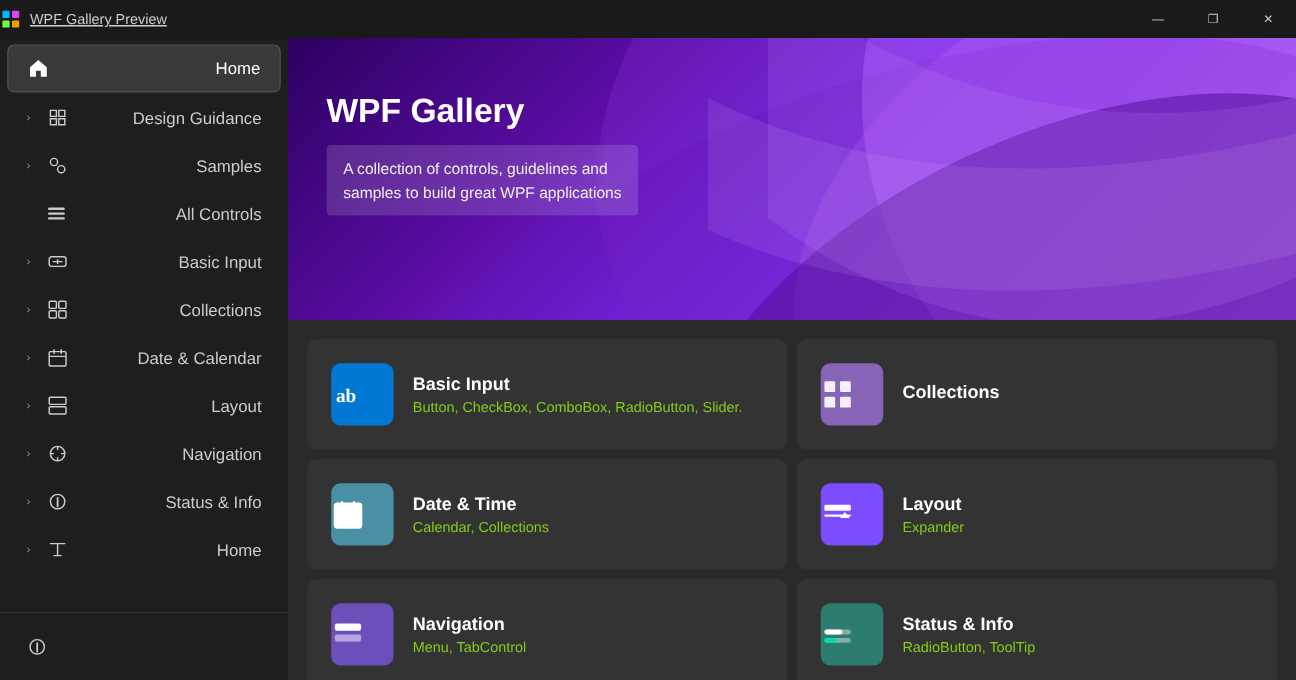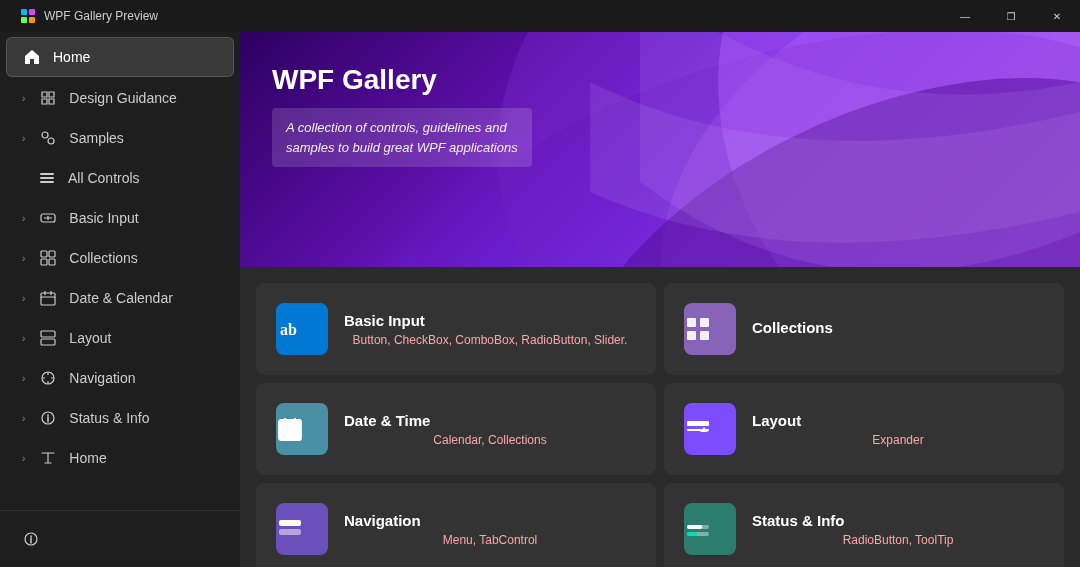--- a/index.html
+++ b/index.html
@@ -23,21 +23,22 @@
       background: #1a1a1a;
       display: flex;
       align-items: center;
       justify-content: space-between;
       z-index: 100;
     }
     .title-bar-left {
       display: flex;
       align-items: center;
       gap: 8px;
-      padding-left: 20px;
+      padding-left: 1px;
+      text-decoration: underline;
     }
     .title-bar-icon {
       width: 16px;
       height: 16px;
     }
     .title-bar-text {
       font-size: 12px;
       color: #cccccc;
     }
     .title-bar-controls {
@@ -80,20 +81,21 @@
       display: flex;
       align-items: center;
       gap: 12px;
       padding: 10px 16px;
       cursor: pointer;
       border-radius: 6px;
       margin: 1px 6px;
       font-size: 14px;
       color: #cccccc;
       position: relative;
+      text-align: right;
     }
     .nav-item.active {
       background: rgba(255,255,255,0.12);
       color: #ffffff;
       border: 1px solid rgba(255,255,255,0.15);
     }
     .nav-item .chevron {
       font-size: 10px;
       color: #888;
       margin-right: 2px;
@@ -136,39 +138,38 @@
       inset: 0;
       background: linear-gradient(135deg, #2d0060 0%, #5b0ea6 30%, #7b2ff7 55%, #9b4dff 70%, #c084fc 85%, #e0aaff 100%);
     }
     .hero-wave {
       position: absolute;
       inset: 0;
     }
     .hero-text {
       position: absolute;
       left: 32px;
-      top: 32px;
+      top: 45px;
       z-index: 10;
     }
     .hero-title {
       font-size: 28px;
       font-weight: 700;
       color: #ffffff;
       margin-bottom: 12px;
     }
     .hero-subtitle {
       background: rgba(255,255,255,0.15);
       backdrop-filter: blur(4px);
       border-radius: 4px;
       padding: 10px 14px;
       font-size: 13px;
       color: #f0f0f0;
       max-width: 260px;
       line-height: 1.5;
-      font-style: italic;
     }
 
     
     .cards-grid {
       display: grid;
       grid-template-columns: 1fr 1fr;
       gap: 8px;
       padding: 16px;
       flex: 1;
     }
@@ -197,22 +198,21 @@
     .card-icon.status-color { background: #2d7d6f; }
     .card-info { flex: 1; }
     .card-title {
       font-size: 15px;
       font-weight: 600;
       color: #ffffff;
       margin-bottom: 4px;
     }
     .card-desc {
       font-size: 12px;
-      color: #fca5a5;
-      text-align: center;
+      color: #84cc16;
     }
 
     
     svg { fill: currentColor; }
   </style>
 </head>
 <body>
 
 <div class="title-bar">
   <div class="title-bar-left">

